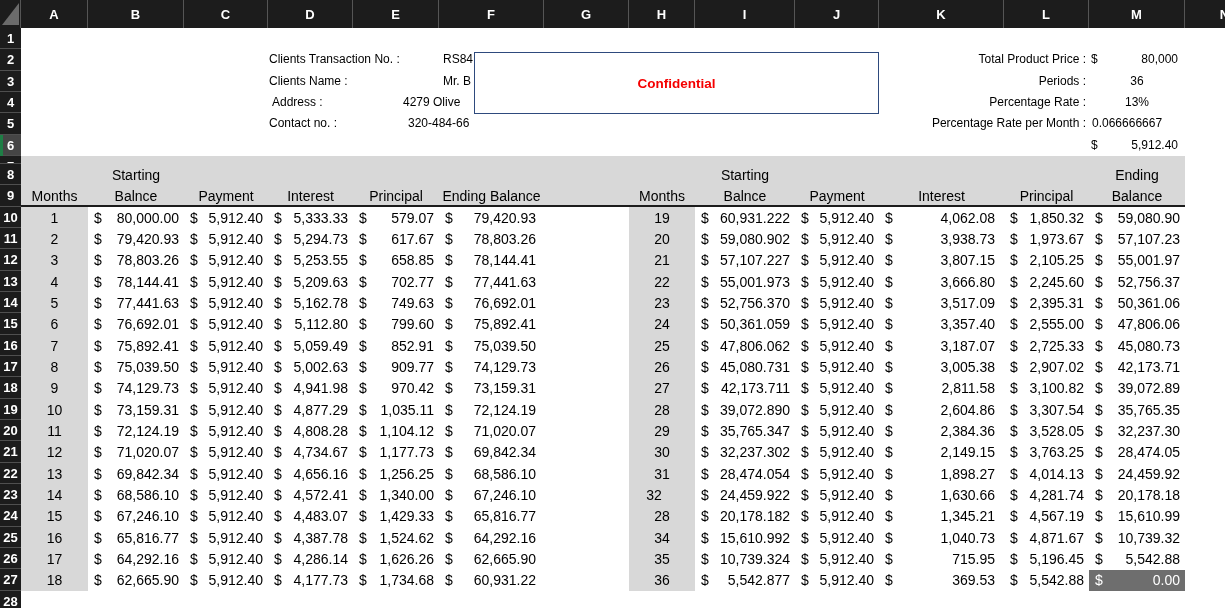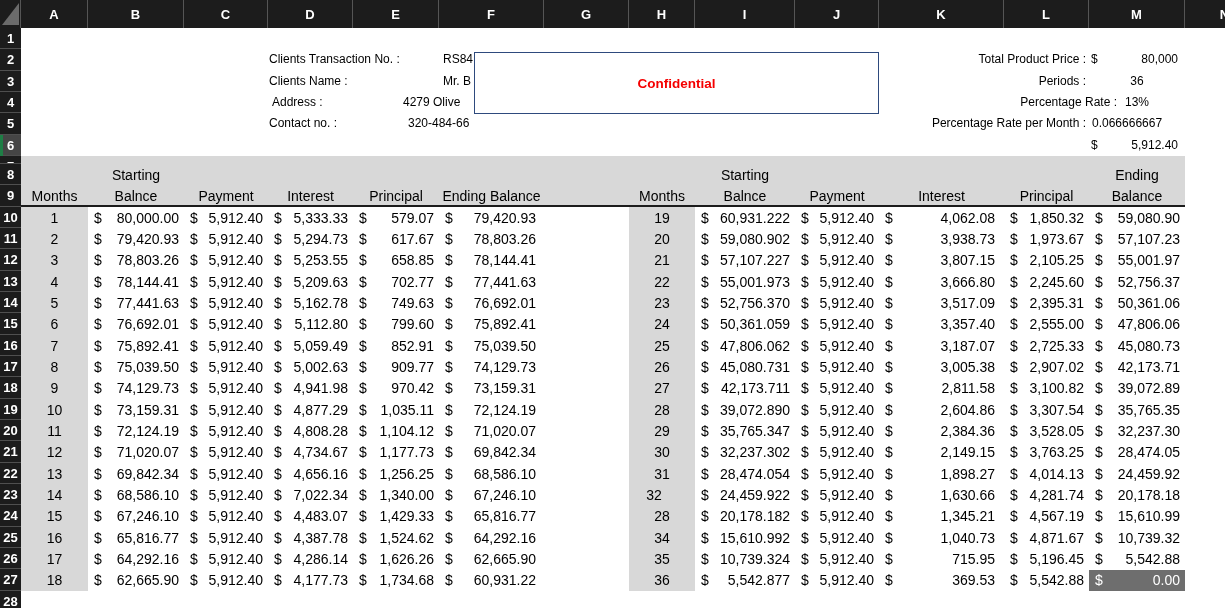--- a/index.html
+++ b/index.html
@@ -181,21 +181,21 @@
     <div class="infoline" style="left:251px;top:64px;"> Address :</div>
     <div class="infoline" style="left:382px;top:64px;">4279 Olive</div>
     <div class="infoline" style="left:248px;top:85.3px;">Contact no. :</div>
     <div class="infoline" style="left:387px;top:85.3px;">320-484-66</div>
 
     <div class="infoline r" style="left:765px;top:21.3px;width:300px;">Total Product Price :</div>
     <div class="infoline" style="left:1070px;top:21.3px;">$</div>
     <div class="infoline r" style="left:1057px;top:21.3px;width:100px;">80,000</div>
     <div class="infoline r" style="left:765px;top:42.7px;width:300px;">Periods :</div>
     <div class="infoline" style="left:1068px;top:42.7px;width:96px;text-align:center;">36</div>
-    <div class="infoline r" style="left:796px;top:64px;width:300px;">Percentage Rate :</div>
+    <div class="infoline r" style="left:765px;top:64px;width:300px;">Percentage Rate :</div>
     <div class="infoline" style="left:1068px;top:64px;width:96px;text-align:center;">13%</div>
     <div class="infoline r" style="left:765px;top:85.3px;width:300px;">Percentage Rate per Month :</div>
     <div class="infoline" style="left:1071px;top:85.3px;">0.066666667</div>
     <div class="infoline" style="left:1070px;top:106.7px;">$</div>
     <div class="infoline r" style="left:1057px;top:106.7px;width:100px;">5,912.40</div>
 
     <div id="confbox" style="left:453px;top:24px;width:405px;height:62px;">
       <span>Confidential</span>
     </div>
 
@@ -496,21 +496,21 @@
         <div class="cell money" style="left: 67px; top: 456.29px; width: 96px; height: 21.33px; padding-left: 6px; padding-right: 5px;">
           <span>$</span>
           <span>68,586.10</span>
         </div>
         <div class="cell money" style="left: 163px; top: 456.29px; width: 84px; height: 21.33px; padding-left: 6px; padding-right: 5px;">
           <span>$</span>
           <span>5,912.40</span>
         </div>
         <div class="cell money" style="left: 247px; top: 456.29px; width: 85px; height: 21.33px; padding-left: 6px; padding-right: 5px;">
           <span>$</span>
-          <span>7,022.34</span>
+          <span>4,572.41</span>
         </div>
         <div class="cell money" style="left: 332px; top: 456.29px; width: 86px; height: 21.33px; padding-left: 6px; padding-right: 5px;">
           <span>$</span>
           <span>1,340.00</span>
         </div>
         <div class="cell money" style="left: 418px; top: 456.29px; width: 105px; height: 21.33px; padding-left: 6px; padding-right: 8px;">
           <span>$</span>
           <span>67,246.10</span>
         </div>
         <div class="cell center" style="left: 0px; top: 477.62px; width: 67px; height: 21.33px; padding-left: 0px; padding-right: 0px;">15</div>

